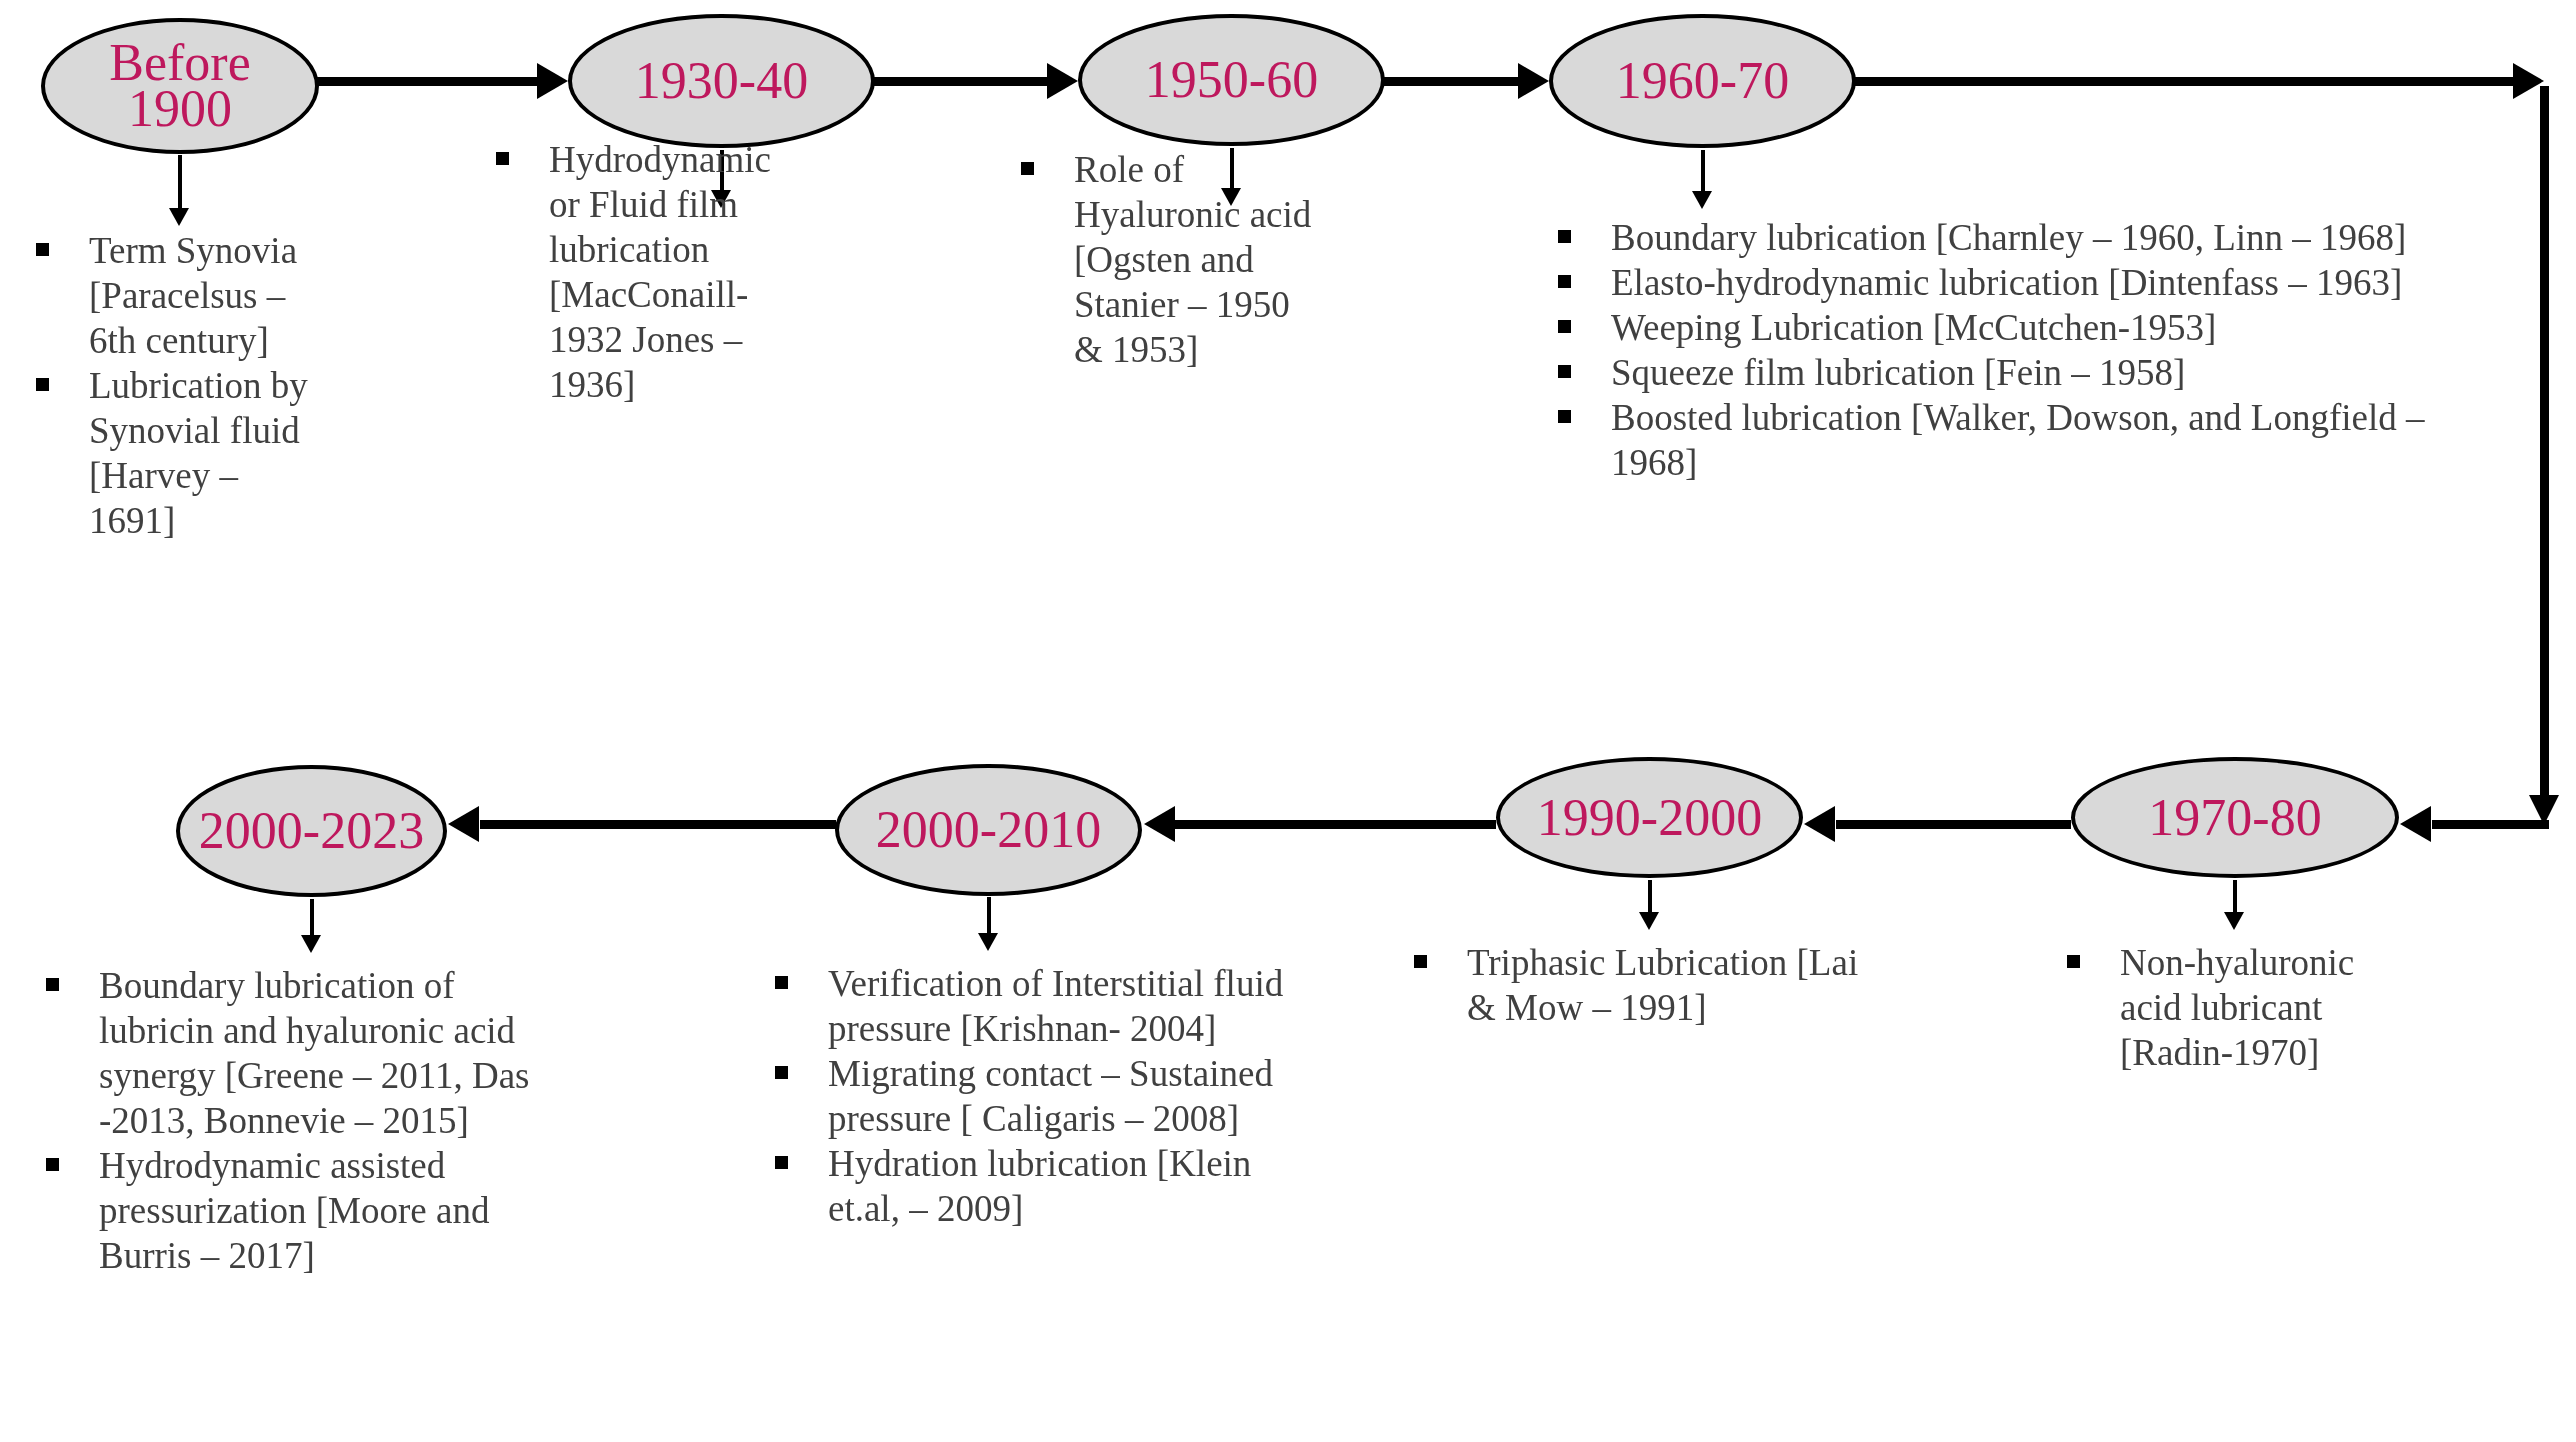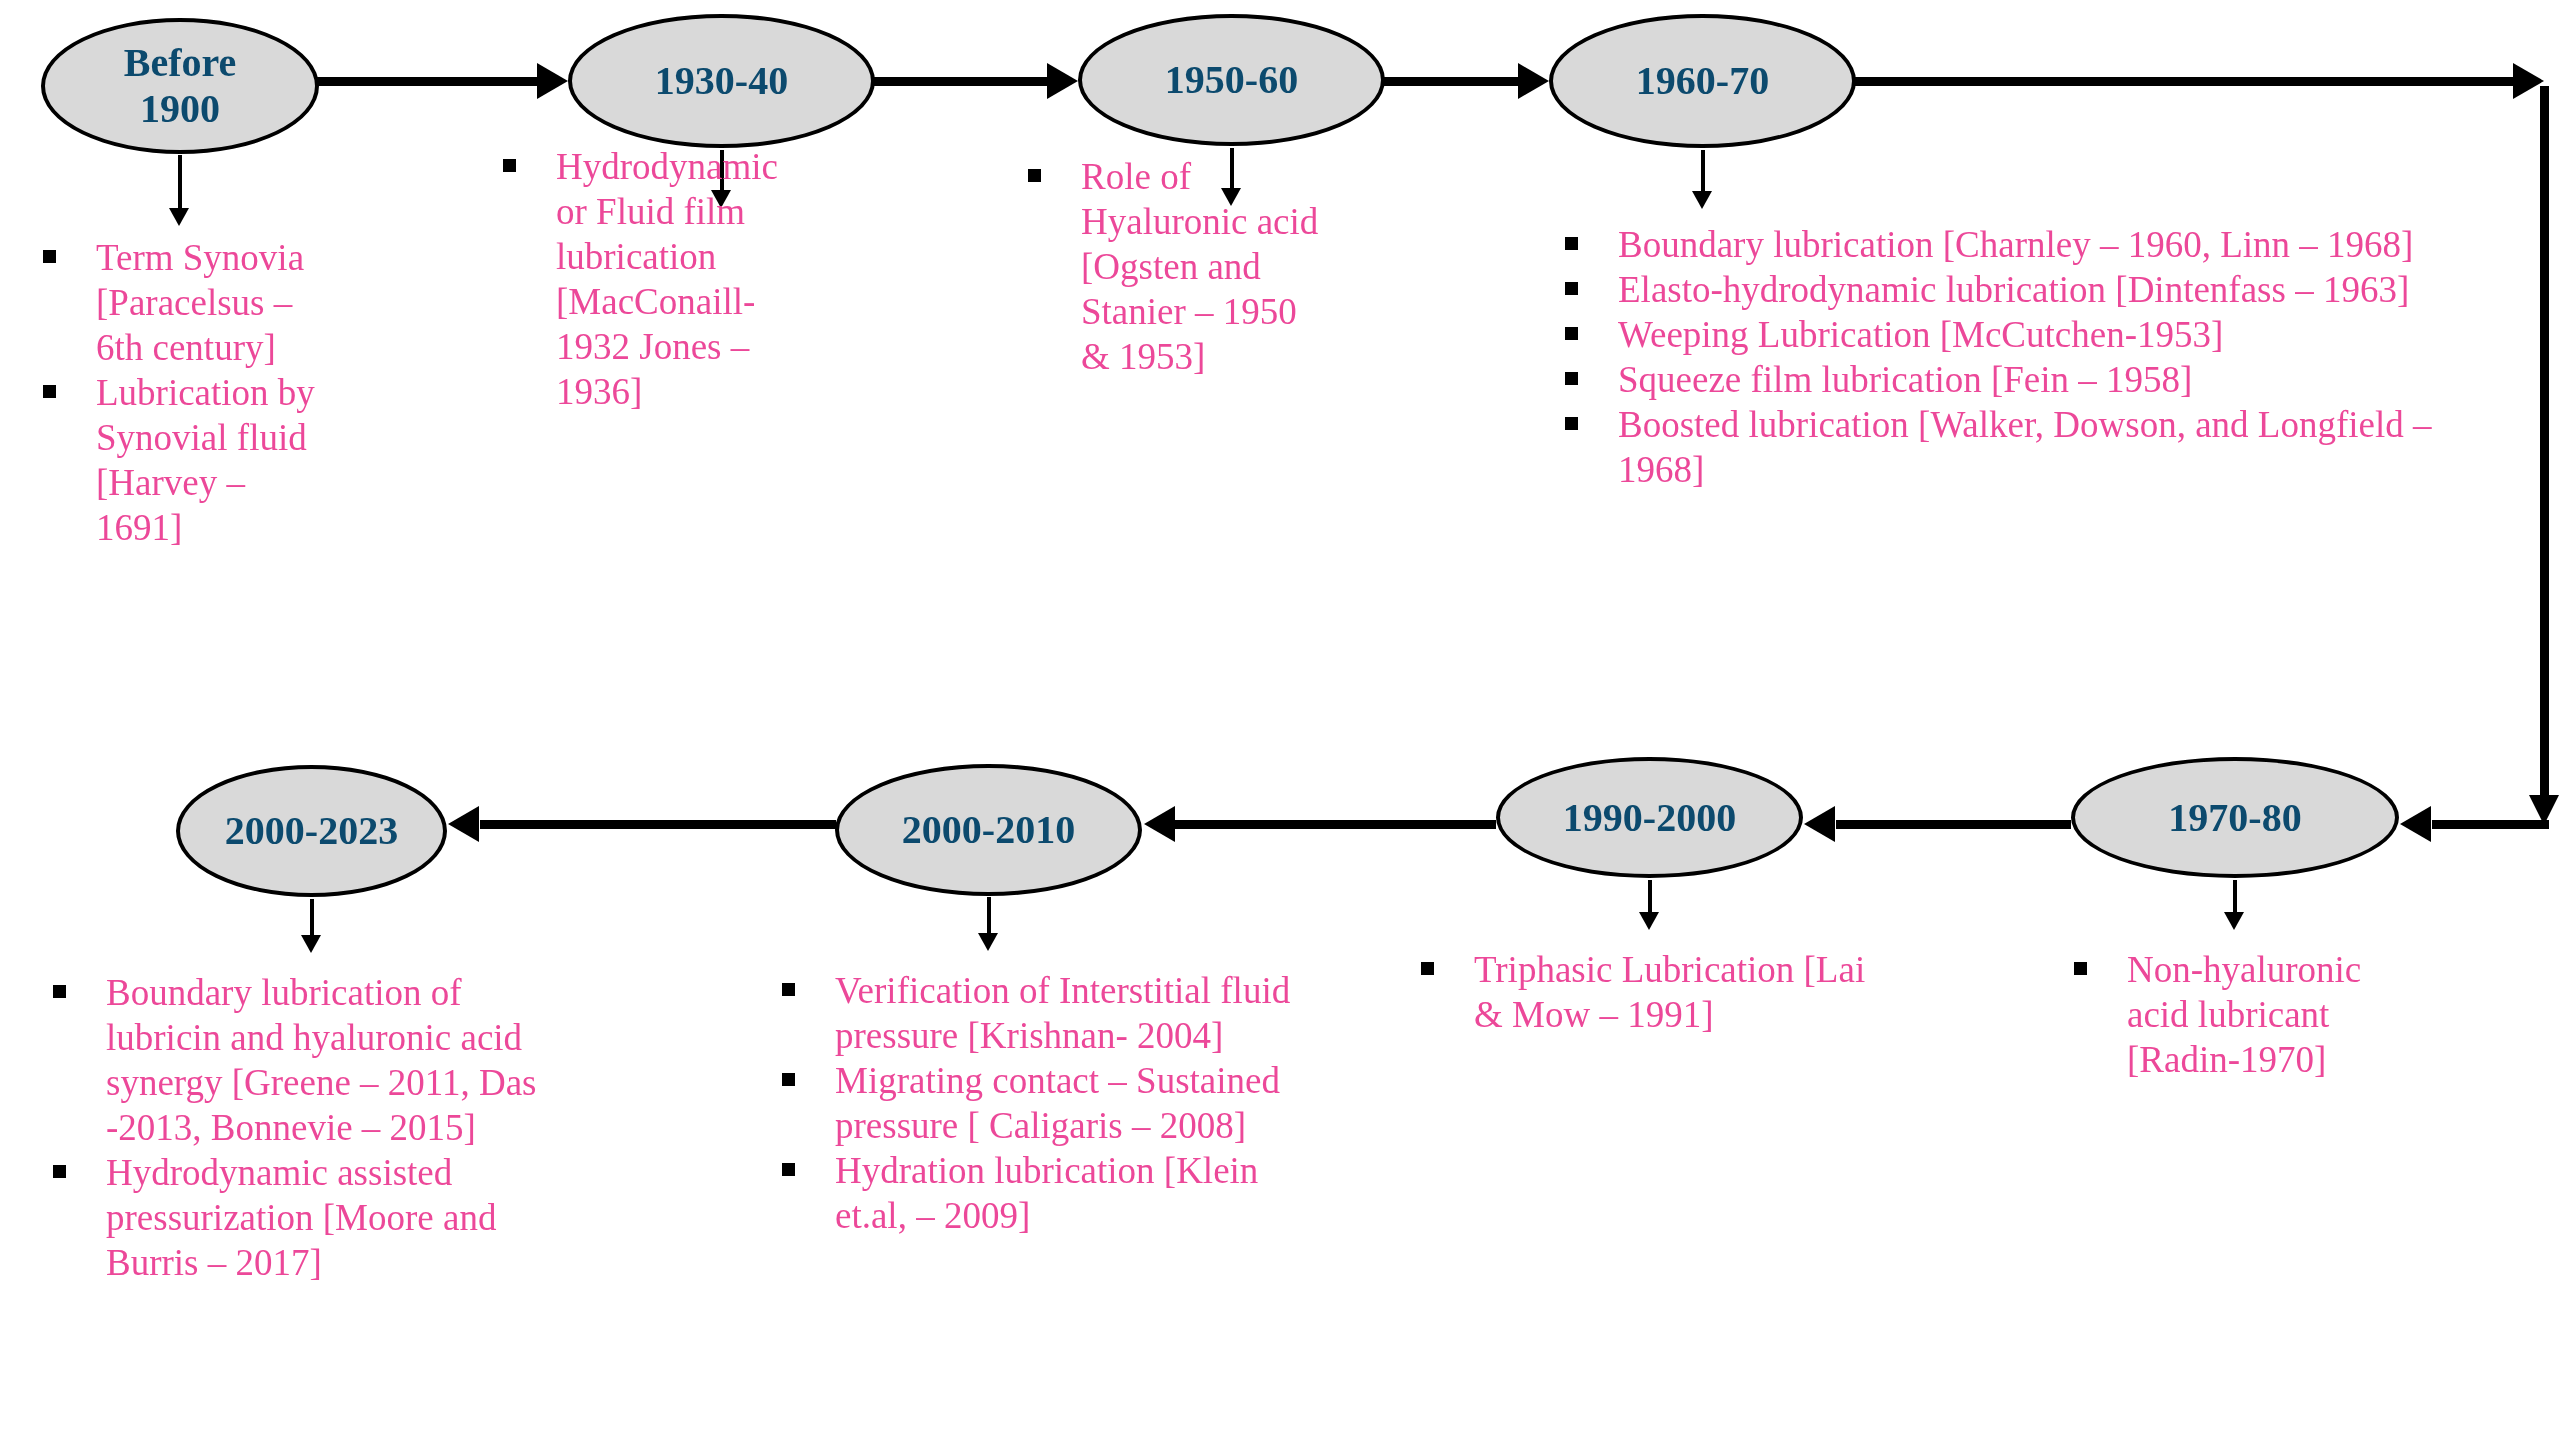--- a/index.html
+++ b/index.html
@@ -19,24 +19,24 @@
     background: #d9d9d9;
     border: 4.3px solid #000000;
     border-radius: 50%;
     box-sizing: border-box;
     display: flex;
     align-items: center;
     justify-content: center;
     text-align: center;
   }
   .node .label {
-    font-weight: bold;
-    font-size: 40px;
+    font-weight: normal;
+    font-size: 52px;
     line-height: 46px;
-    color: #0c4a6e;
+    color: #be185d;
   }
   .node .label.narrow { max-width: 171px; }
 
   
   .hline { position: absolute; height: 8.6px; background: #000000; }
   .vline { position: absolute; width: 8.6px; background: #000000; }
 
   
   .arr-r { position: absolute; width: 0; height: 0;
            border-top: 18.6px solid transparent; border-bottom: 18.6px solid transparent;
@@ -50,25 +50,25 @@
 
   
   .dline { position: absolute; width: 3.6px; background: #000000; }
   .sarr-d { position: absolute; width: 0; height: 0;
             border-left: 10.7px solid transparent; border-right: 10.7px solid transparent;
             border-top: 18.6px solid #000000; }
 
   
   ul.bullets {
     position: absolute;
-    margin: 8px; padding: 0;
+    margin: 1px; padding: 0;
     list-style: none;
     font-size: 37px;
     line-height: 45px;
-    color: #ec4899;
+    color: #404040;
   }
   ul.bullets li {
     position: relative;
     padding-left: 59px;
     margin: 0;
   }
   ul.bullets .sq {
     position: absolute;
     left: 5.7px; top: 15px;
     width: 13px; height: 13px;

